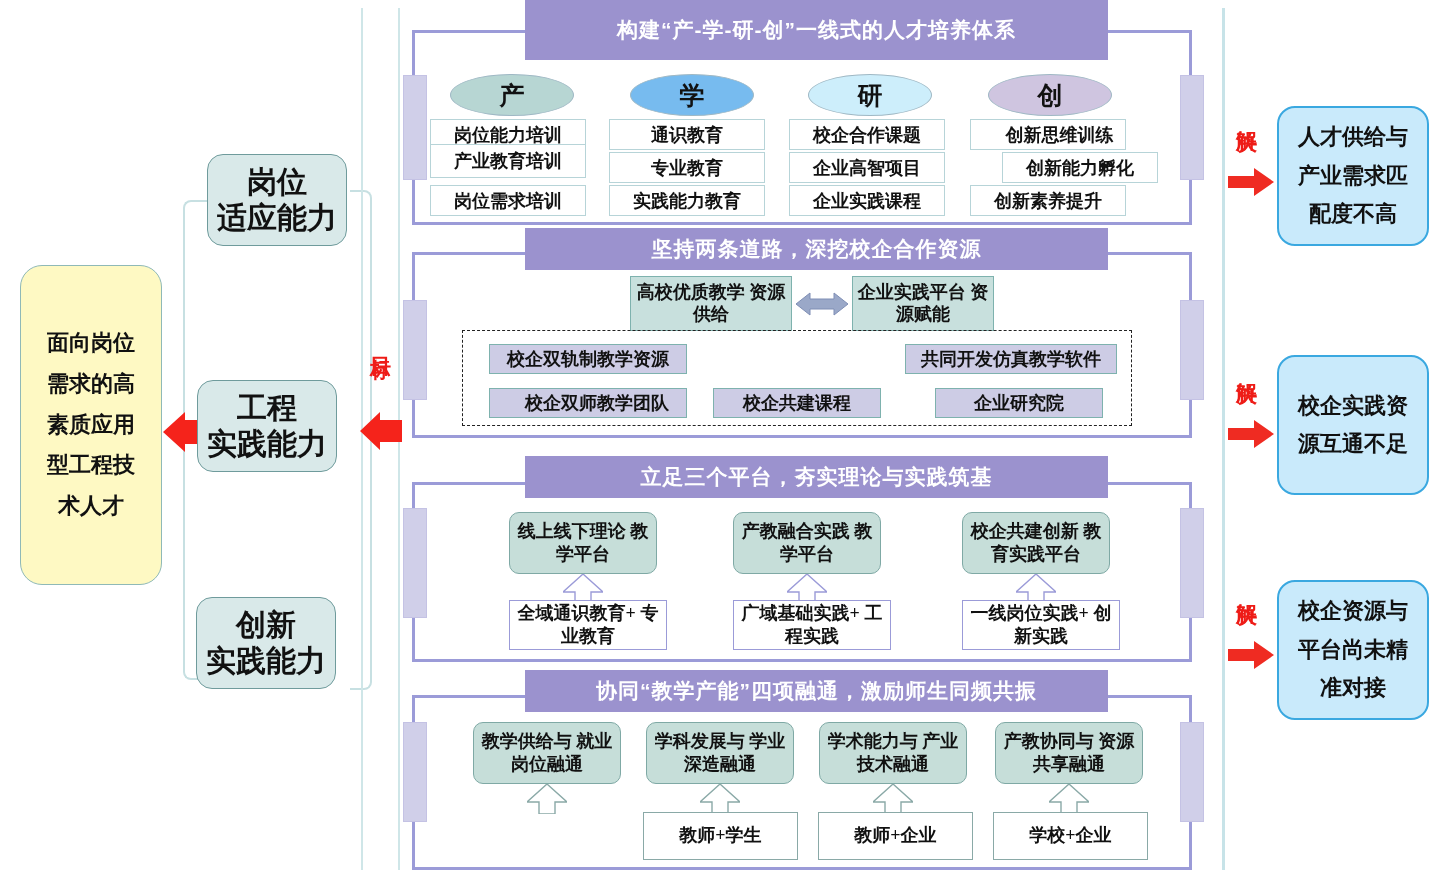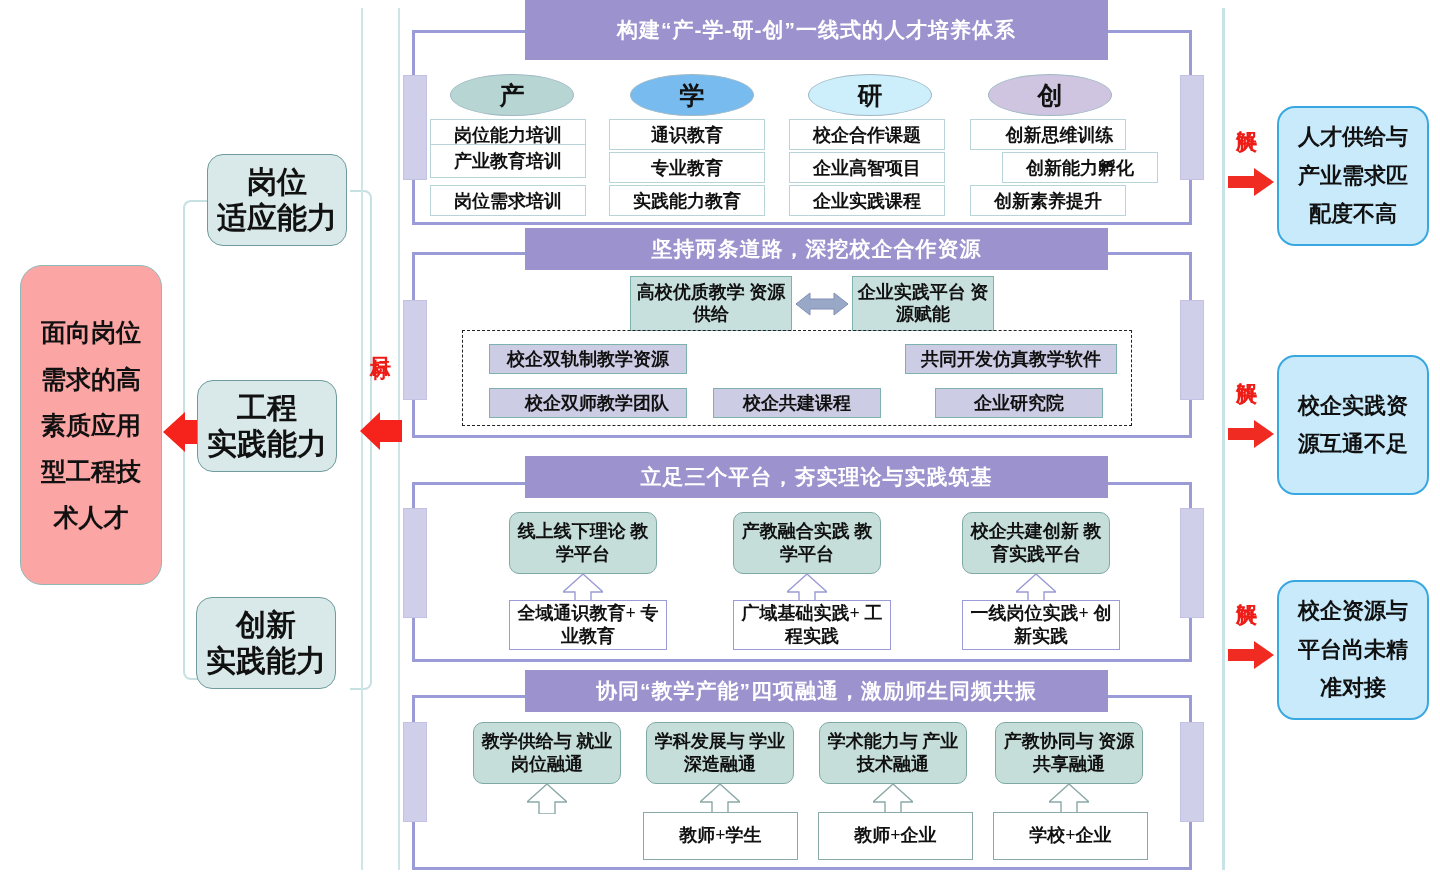--- a/index.html
+++ b/index.html
@@ -3,23 +3,23 @@
 <meta charset="utf-8">
 <style>
   html,body{margin:0;padding:0;background:#ffffff;}
   body{font-family:"Liberation Sans","DejaVu Sans",sans-serif;}
   #stage{position:relative;width:1440px;height:878px;overflow:hidden;background:#fff;}
   .abs{position:absolute;box-sizing:border-box;}
 
   
   .goal-box{
     left:20px; top:265px; width:142px; height:320px;
-    background:#fca5a5; border:1.5px solid #8fb9b7; border-radius:22px;
+    background:#fef9c3; border:1.5px solid #8fb9b7; border-radius:22px;
     display:flex; flex-direction:column; align-items:center; justify-content:center;
-    font-weight:bold; font-size:25px; color:#111; line-height:1.85; text-align:center;
+    font-weight:bold; font-size:22px; color:#111; line-height:1.85; text-align:center;
   }
   .goal-box span{display:block;}
 
   
   .ability{
     width:140px; height:92px; background:#d9e9e9;
     border:1.6px solid #6f9b9c; border-radius:16px;
     display:flex; align-items:center; justify-content:center;
     font-weight:bold; font-size:30px; color:#111; line-height:1.2; text-align:center;
   }

